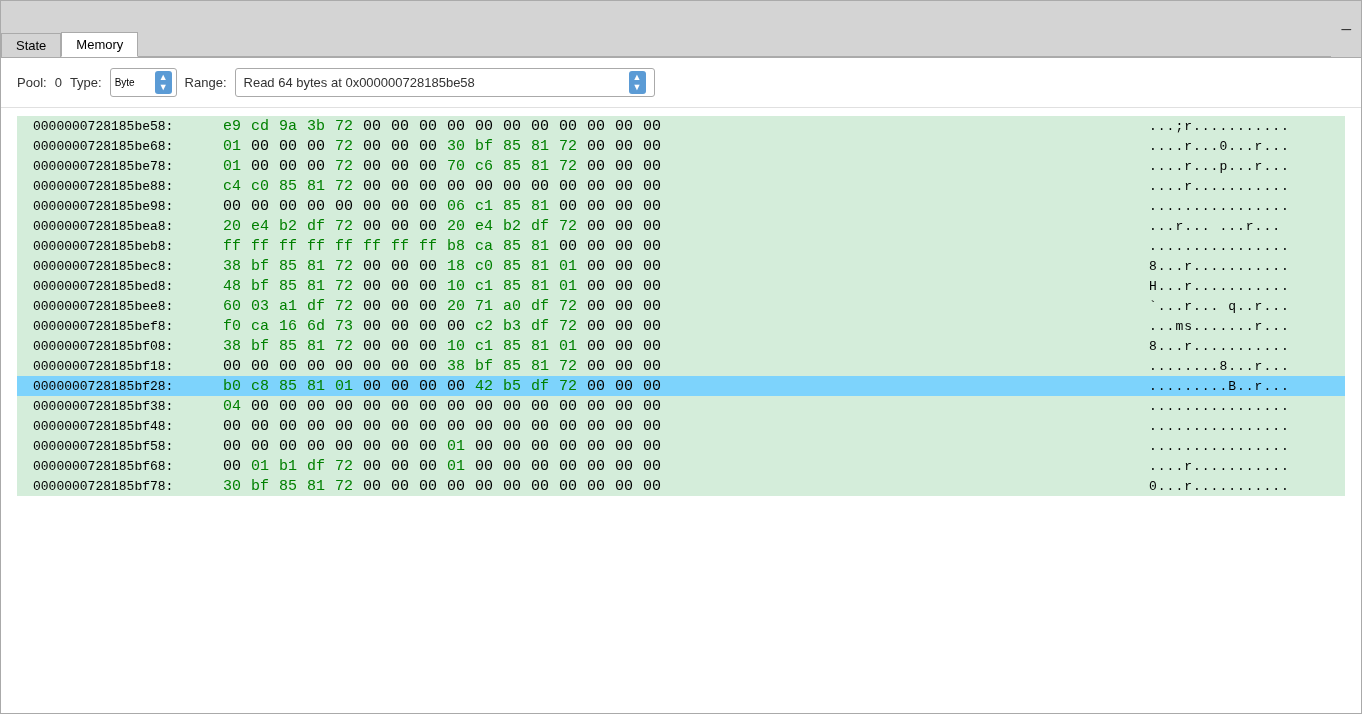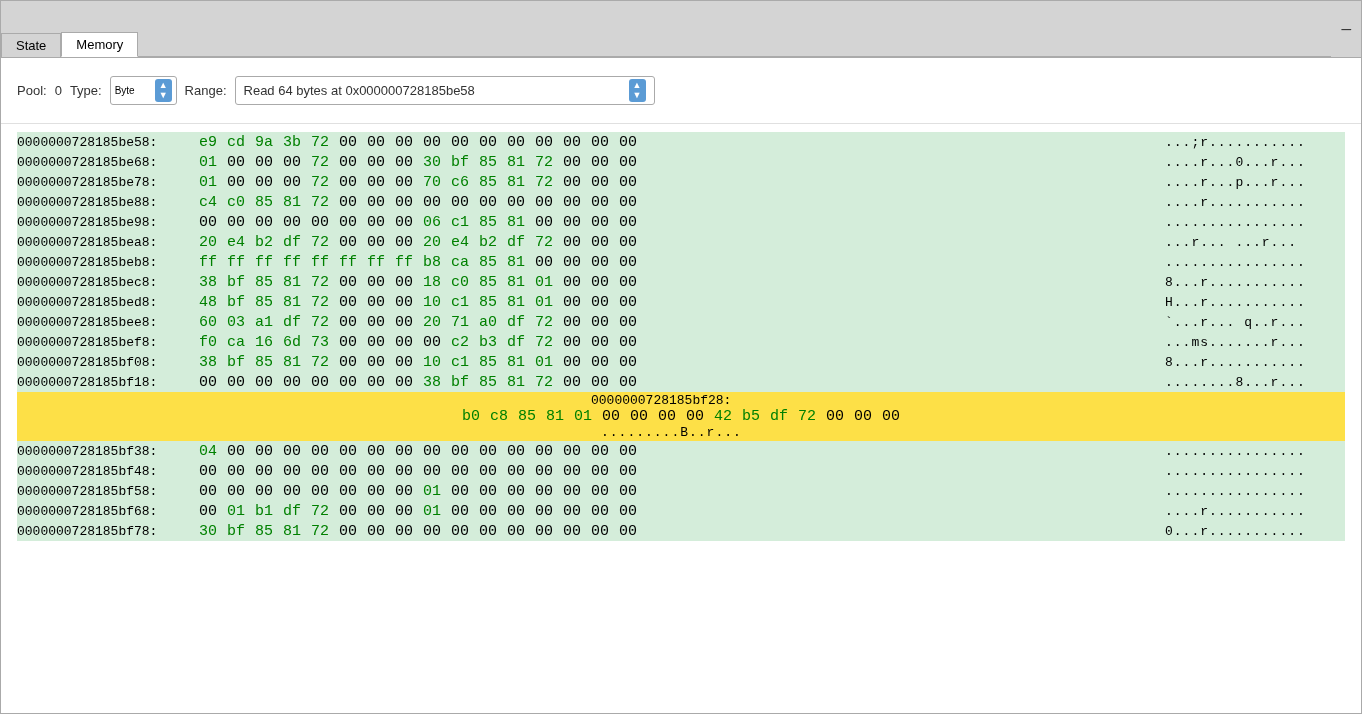--- a/index.html
+++ b/index.html
@@ -49,21 +49,21 @@
     .window-control {
       padding: 4px 10px;
       cursor: pointer;
       font-size: 16px;
       color: #333;
       align-self: center;
     }
     .toolbar {
       display: flex;
       align-items: center;
-      padding: 18px 16px;
+      padding: 10px 16px;
       gap: 8px;
       background: #fff;
       border-bottom: 1px solid #e0e0e0;
       font-family: sans-serif;
       font-size: 13px;
     }
     .toolbar-label {
       color: #333;
     }
     .toolbar-value {
@@ -121,29 +121,29 @@
     }
     .content-area {
       flex: 1;
       overflow-y: auto;
       padding: 8px 16px;
       background: #fff;
     }
     .hex-row {
       display: flex;
       align-items: center;
-      padding: 1px 0;
+      padding: 1px 16px;
       min-height: 20px;
+      gap: 8px;
     }
     .hex-row.highlighted {
       background-color: #d4edda;
     }
     .hex-row.highlighted-strong {
-      background-color: #fde047;
-      flex-direction: column;
+      background-color: #7dd3fc;
     }
     .addr {
       color: #000;
       width: 180px;
       flex-shrink: 0;
       font-size: 13px;
     }
     .hex-bytes {
       display: flex;
       gap: 6px;

